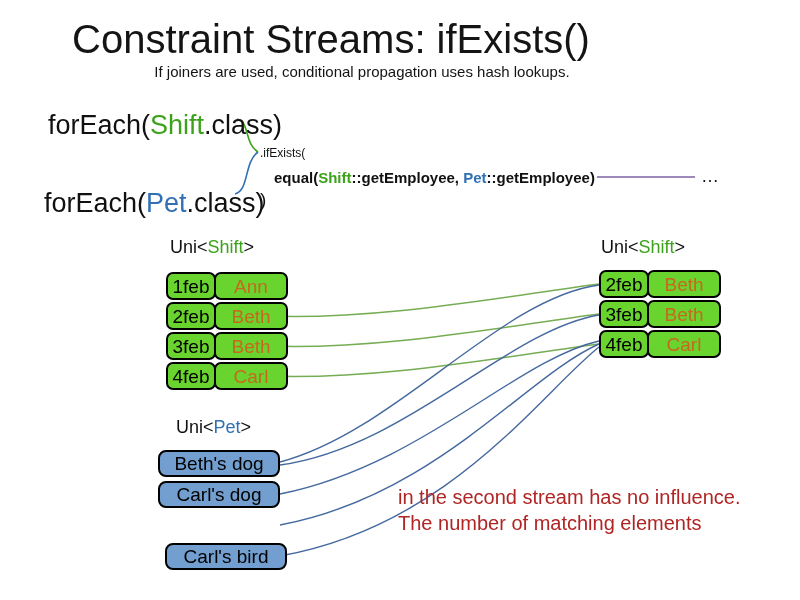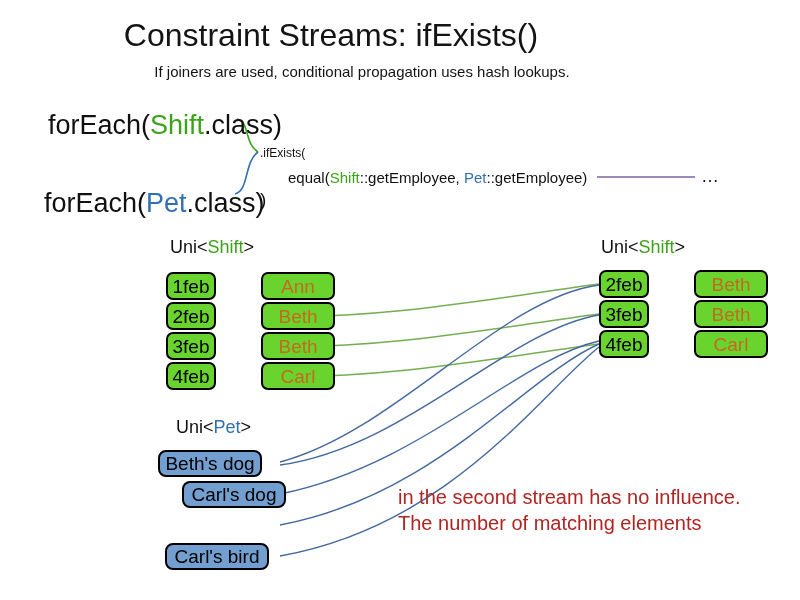--- a/index.html
+++ b/index.html
@@ -1,37 +1,37 @@
 <!DOCTYPE html>
 <html style="--shift-green-text: #3da21b; --pet-blue-text: #3070b3; --box-green: #69d42e; --box-blue: #729fcf; --name-orange: #c8681e; --line-green: #76ad54; --line-blue: #45699e; --line-purple: #7e63a3; --note-red: #b02523;"><head>
 <meta charset="utf-8">
 <style>
   html,body{margin:0;padding:0;background:#fff;}
   .slide{
     position:relative;width:800px;height:600px;background:#ffffff;overflow:hidden;
     font-family:"Liberation Sans", sans-serif;color:#111;
   }
   .abs{position:absolute;}
-  .title{top:17px;left:0;width:662px;text-align:center;font-size:32px;color:#141414;}
+  .title{top:17px;left:0;width:662px;text-align:center;font-size:40px;color:#141414;}
   .subtitle{top:63px;left:0;width:724px;text-align:center;font-size:15px;color:#141414;}
   .code{font-size:27px;white-space:nowrap;}
   .code-small{font-size:15px;white-space:nowrap;}
   .green-token{color:var(--shift-green-text);}
   .blue-token{color:var(--pet-blue-text);}
   .tbl-header{font-size:18px;white-space:nowrap;}
-  .row{display:flex;gap:47px;}
+  .row{display:flex;}
   .cell{
     box-sizing:border-box;height:28px;border:2px solid #000;border-radius:7px;
     background:var(--box-green);display:flex;align-items:center;justify-content:center;
     font-size:19px;line-height:1;
   }
   .cell.date{width:50px;color:#000;}
   .cell.name{width:74px;margin-left:-2px;color:var(--name-orange);}
   .pill{
-    box-sizing:border-box;width:104px;height:27px;border:2px solid #000;border-radius:8px;
+    box-sizing:border-box;width:122px;height:27px;border:2px solid #000;border-radius:8px;
     background:var(--box-blue);display:flex;align-items:center;justify-content:center;
     font-size:19px;color:#000;
   }
   .note{font-size:20px;line-height:26px;color:var(--note-red);white-space:nowrap;}
   svg.connectors{position:absolute;top:0;left:0;width:800px;height:600px;pointer-events:none;}
   svg .gline{stroke:var(--line-green);stroke-width:1.5;fill:none;}
   svg .bline{stroke:var(--line-blue);stroke-width:1.4;fill:none;}
   svg .brace-g{stroke:var(--shift-green-text);stroke-width:1.6;fill:none;}
   svg .brace-b{stroke:var(--pet-blue-text);stroke-width:1.6;fill:none;}
   svg .pline{stroke:var(--line-purple);stroke-width:1.3;fill:none;}
@@ -63,21 +63,21 @@
     <path class="bline" d="M 280,556 C 450,526 540,394 599,347"></path>
   </svg>
 
   <div class="abs code" style="left:48px;top:110px;">
     <span>forEach(</span><span class="green-token">Shift</span><span>.class)</span>
   </div>
   <div class="abs code" style="left:44px;top:170px;margin-top:18px;">
     <span>forEach(</span><span class="blue-token">Pet</span><span>.class)</span>
   </div>
   <div class="abs code" style="left:260px;top:146px;font-size:12px;">.ifExists(</div>
-  <div class="abs code-small" style="left:288px;top:169px;">
+  <div class="abs code-small" style="left:274px;top:169px;font-weight:bold;">
     <span>equal(</span><span class="green-token">Shift</span><span>::getEmployee, </span><span class="blue-token">Pet</span><span>::getEmployee)</span>
   </div>
   <div class="abs code" style="left:260px;top:189px;font-size:19px;">)</div>
   <div class="abs ellipsis" style="left:701px;top:166px;">…</div>
 
   <div class="abs tbl-header" style="left:170px;top:237px;">
     <span>Uni&lt;</span><span class="green-token">Shift</span><span>&gt;</span>
   </div>
   <div class="abs row" style="left:166px;top:272px;">
     <div class="cell date">1feb</div>
@@ -109,21 +109,21 @@
   </div>
   <div class="abs row" style="left:599px;top:330px;">
     <div class="cell date">4feb</div>
     <div class="cell name">Carl</div>
   </div>
 
   <div class="abs tbl-header" style="left:176px;top:417px;">
     <span>Uni&lt;</span><span class="blue-token">Pet</span><span>&gt;</span>
   </div>
   <div class="abs pill" style="left:158px;top:450px;">Beth's dog</div>
-  <div class="abs pill" style="left:158px;top:481px;margin-left:24px;">Carl's dog</div>
+  <div class="abs pill" style="left:158px;top:481px;">Carl's dog</div>
   <div class="abs pill" style="left:158px;top:543px;margin-left:7px;">Carl's bird</div>
 
   <div class="abs note" style="left:398px;top:484px;">
     <div>in the second stream has no influence.</div>
     <div>The number of matching elements</div>
   </div>
 
 </div>
 
 </body></html>

